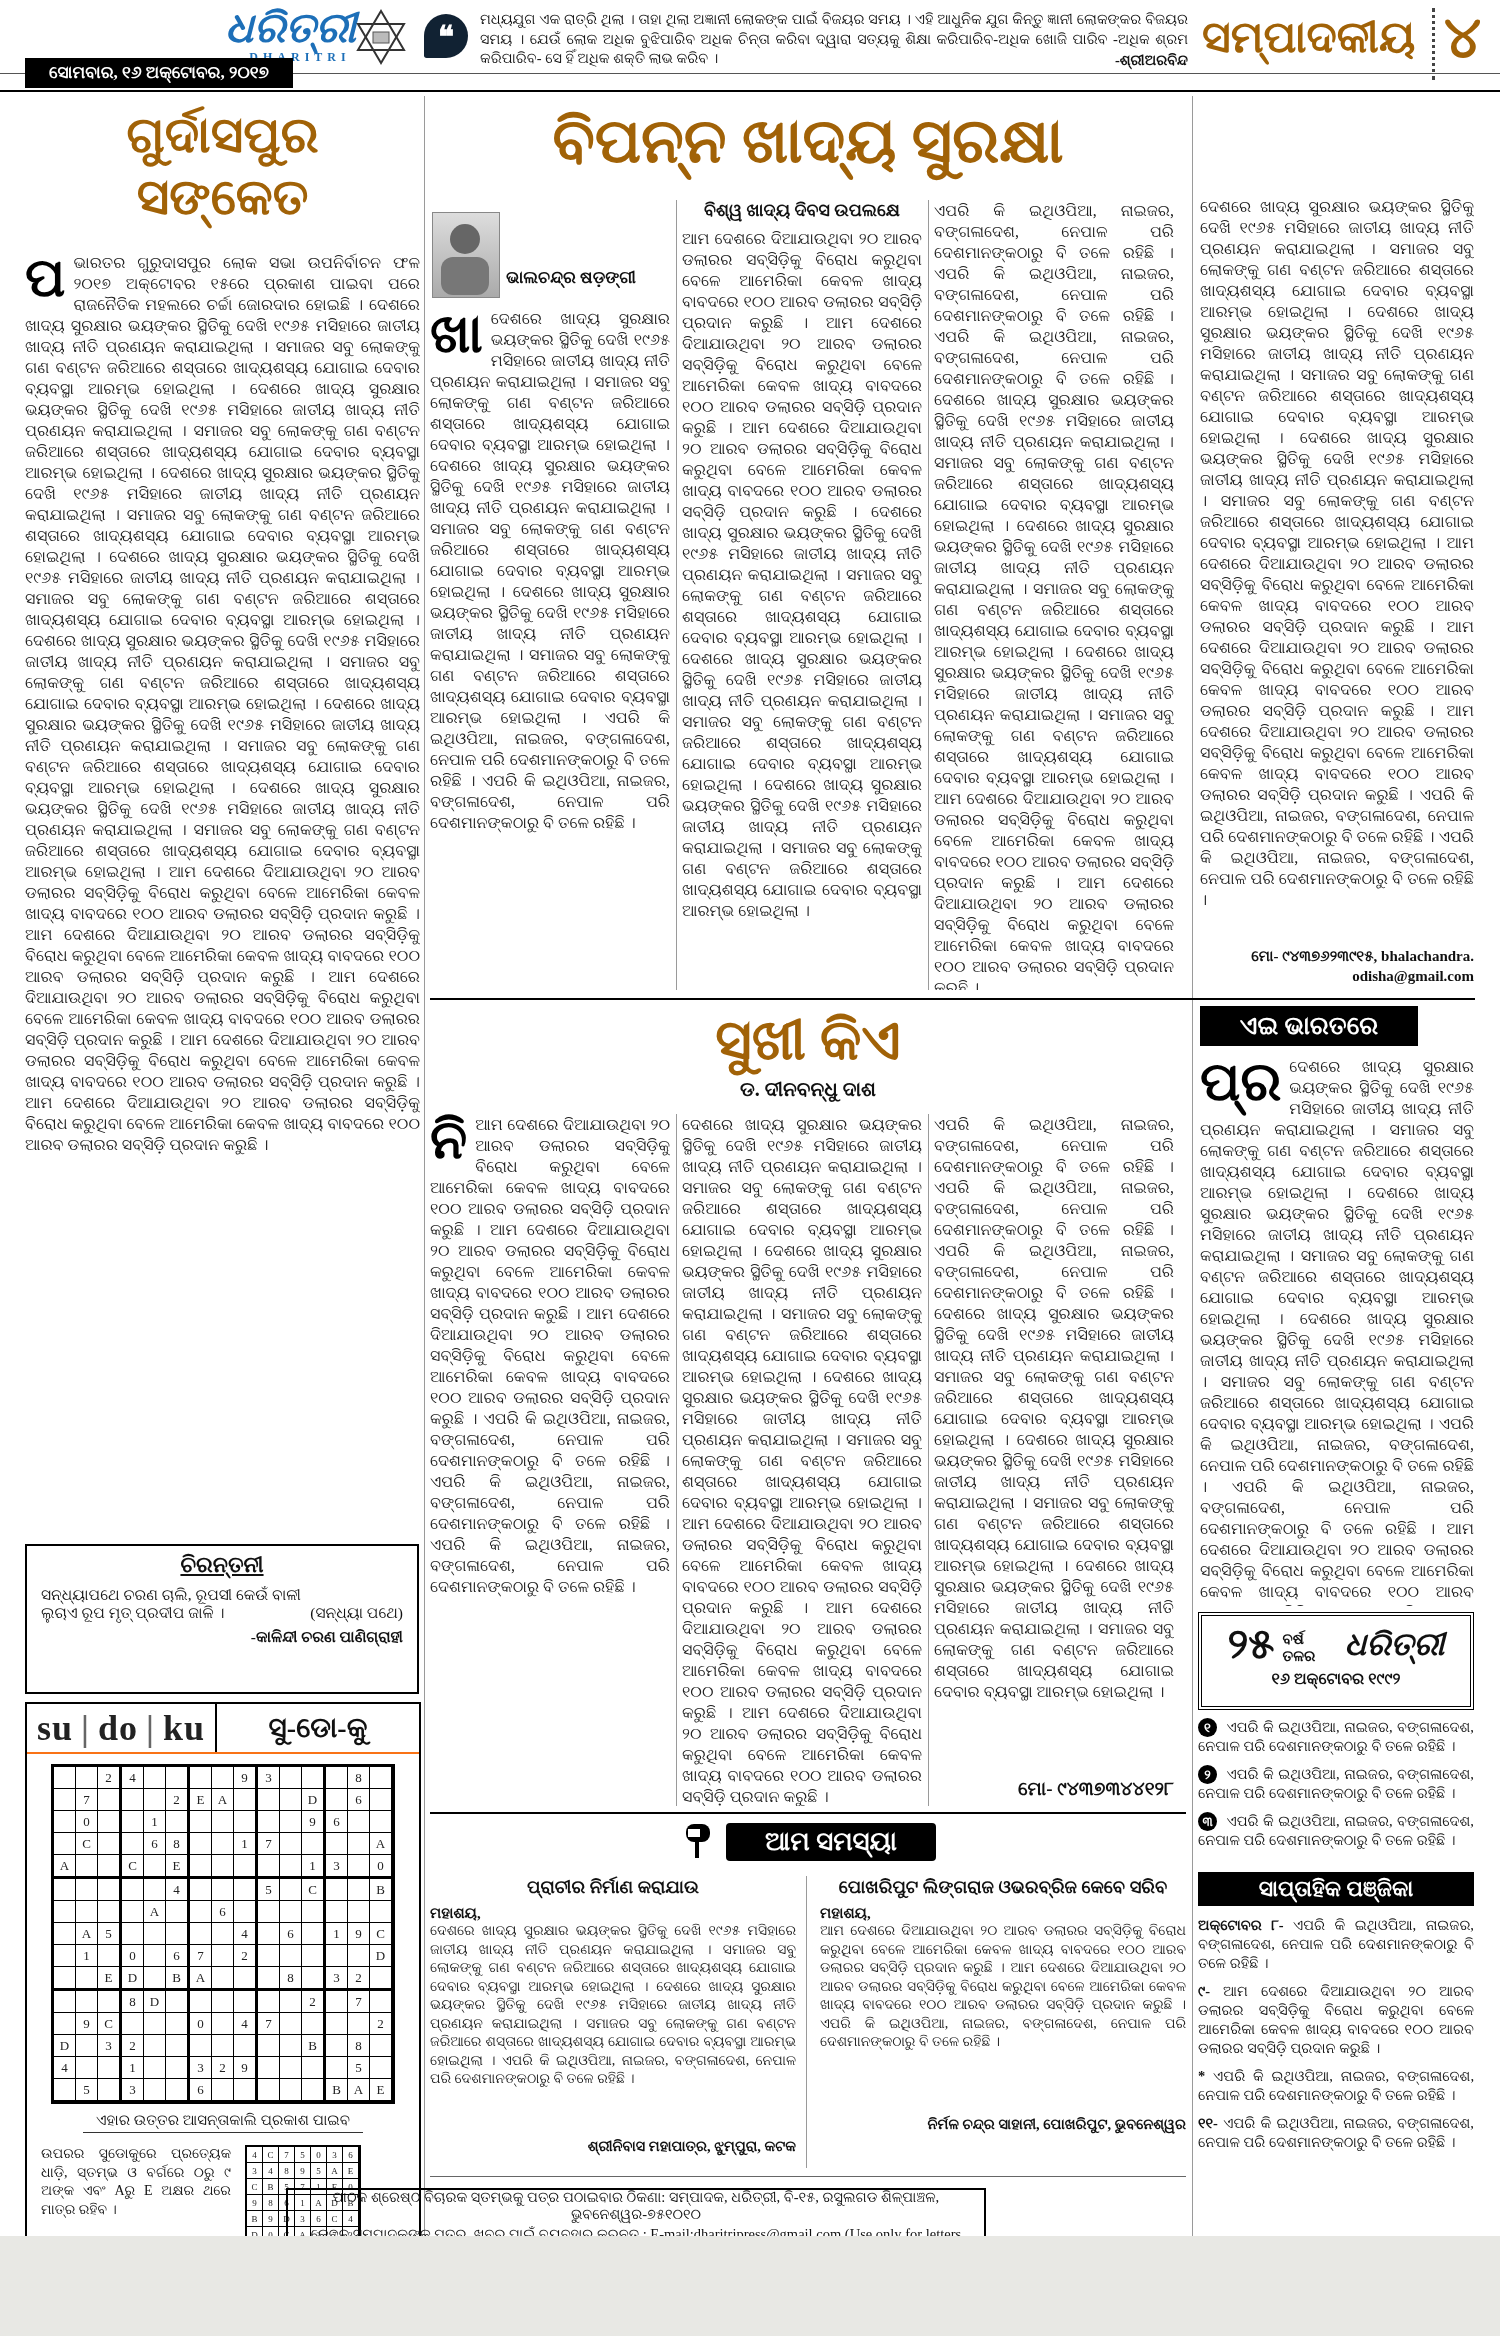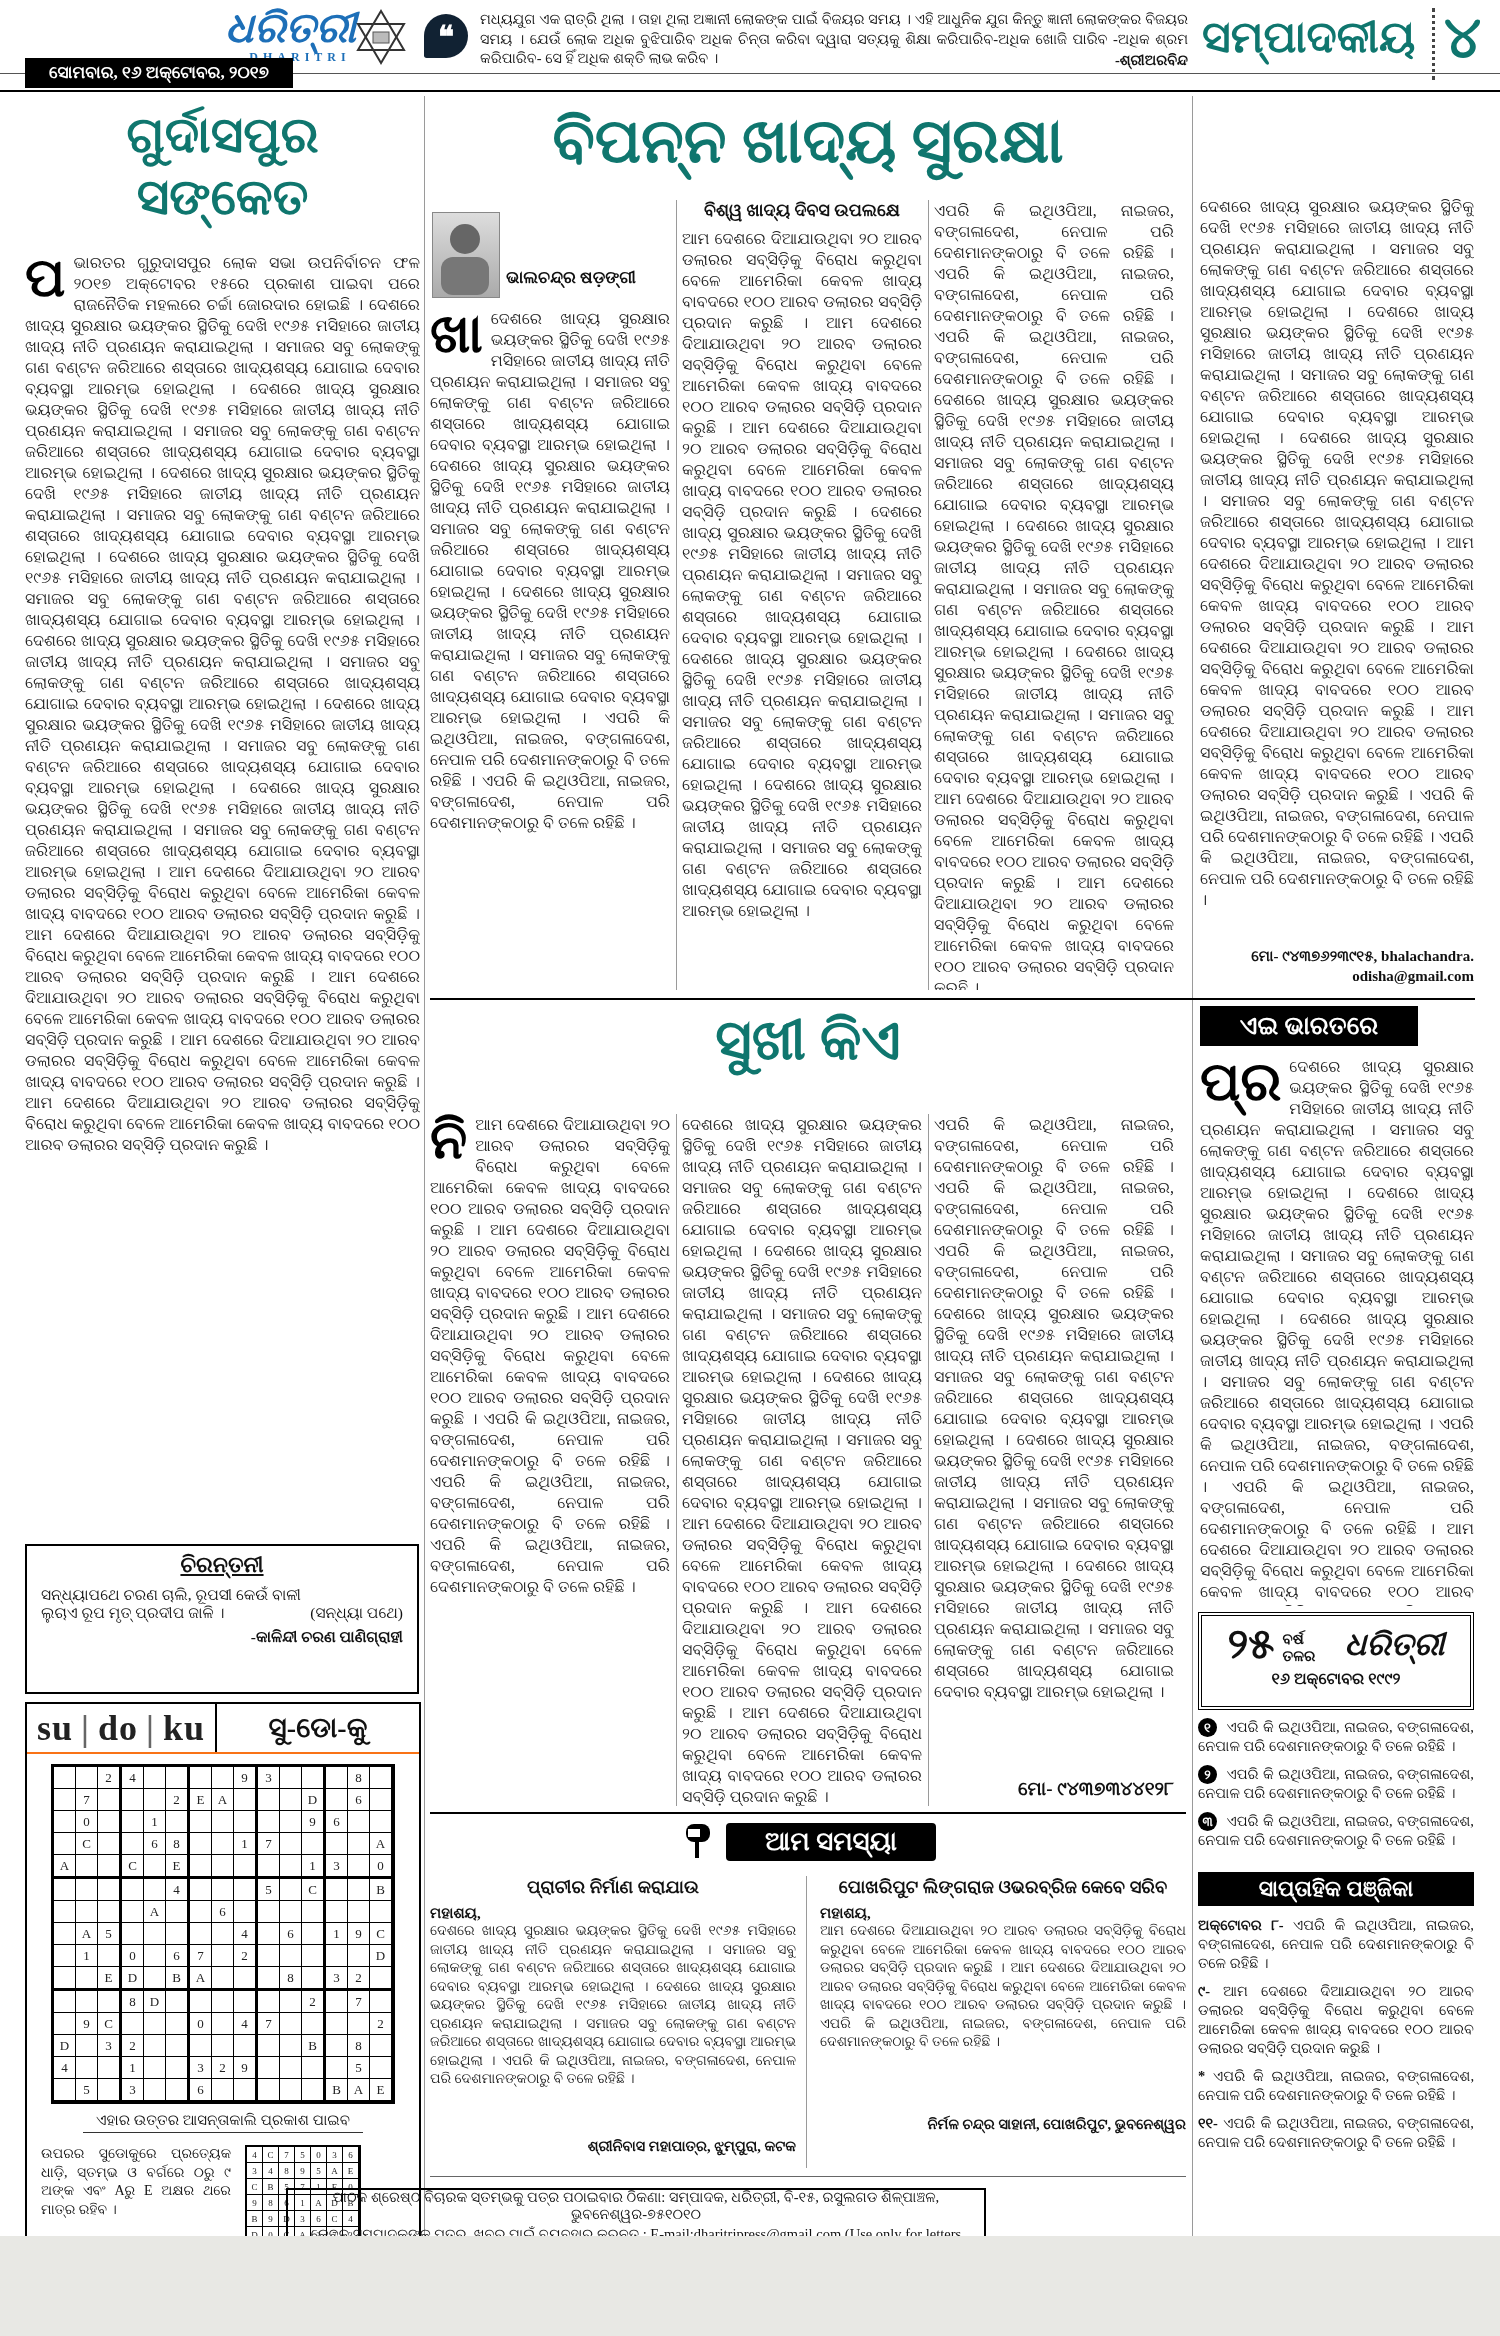--- a/index.html
+++ b/index.html
@@ -7,21 +7,21 @@
         font-family:Liberation Serif, serif;color:#111;overflow:hidden;}
   .abs{position:absolute;}
   .hrule{position:absolute;background:#000;}
   .vrule{position:absolute;background:#9a9a9a;width:1px;}
   .bt{font-size:16px;line-height:21px;text-align:justify;overflow:hidden;color:#1c1c1c;}
   .sm{font-size:14px;line-height:18.5px;}
   .dropcap{float:left;font-size:54px;line-height:48px;font-weight:bold;padding:2px 8px 0 0;color:#000;}
   .center{text-align:center;}
   .right{text-align:right;}
   .bold{font-weight:bold;}
-  .headline{font-weight:bold;color:#0f766e;letter-spacing:0;}
+  .headline{font-weight:bold;color:#a16207;letter-spacing:0;}
   .blackbar{background:#000;color:#fff;font-weight:bold;display:flex;align-items:center;justify-content:center;}
   
   .logo-odia{color:#1d6fb8;font-size:42px;font-weight:bold;font-style:italic;line-height:44px;}
   .logo-latin{color:#1d6fb8;font-size:12px;font-weight:bold;letter-spacing:5px;}
   .quote-circle{width:44px;height:44px;border-radius:50% 50% 50% 6%;background:#123;color:#fff;
     display:flex;align-items:center;justify-content:center;font-size:30px;font-weight:bold;}
   .dotted-div{border-left:3px dotted #444;}
   
   .sudoku-grid{display:grid;border:3px solid #000;}
   .sudoku-grid .cell{width:21px;height:21px;border-right:1px solid #000;border-bottom:1px solid #000;
@@ -429,20 +429,21 @@
   </div>
   <div class="abs bold right" style="left:1200px;top:946px;width:274px;font-size:15px;line-height:20px;">
     <div>ମୋ- ୯୪୩୭୬୨୩୯୧୫, bhalachandra.</div>
     <div>odisha@gmail.com</div>
   </div>
   <div class="vrule" style="left:676px;top:200px;height:790px;"></div>
   <div class="vrule" style="left:928px;top:200px;height:790px;"></div>
   <div class="hrule" style="left:430px;top:998px;width:1045px;height:2px;"></div>
 
   <div class="abs headline center" style="left:430px;top:1008px;width:756px;font-size:56px;">ସୁଖୀ କିଏ</div>
+  <div class="abs bold center" style="left:430px;top:1078px;width:756px;font-size:20px;">ଡ. ଦୀନବନ୍ଧୁ ଦାଶ</div>
 
   <div class="abs bt" style="left:430px;top:1114px;width:240px;height:692px;">
     <span class="dropcap">ନି</span>
     <span>ଆମ ଦେଶରେ ଦିଆଯାଉଥିବା ୨୦ ଆରବ ଡଲାରର ସବ୍‌ସିଡ଼ିକୁ ବିରୋଧ କରୁଥିବା ବେଳେ ଆମେରିକା କେବଳ ଖାଦ୍ୟ ବାବଦରେ ୧୦୦ ଆରବ ଡଲାରର ସବ୍‌ସିଡ଼ି ପ୍ରଦାନ କରୁଛି । ଆମ ଦେଶରେ ଦିଆଯାଉଥିବା ୨୦ ଆରବ ଡଲାରର ସବ୍‌ସିଡ଼ିକୁ ବିରୋଧ କରୁଥିବା ବେଳେ ଆମେରିକା କେବଳ ଖାଦ୍ୟ ବାବଦରେ ୧୦୦ ଆରବ ଡଲାରର ସବ୍‌ସିଡ଼ି ପ୍ରଦାନ କରୁଛି । ଆମ ଦେଶରେ ଦିଆଯାଉଥିବା ୨୦ ଆରବ ଡଲାରର ସବ୍‌ସିଡ଼ିକୁ ବିରୋଧ କରୁଥିବା ବେଳେ ଆମେରିକା କେବଳ ଖାଦ୍ୟ ବାବଦରେ ୧୦୦ ଆରବ ଡଲାରର ସବ୍‌ସିଡ଼ି ପ୍ରଦାନ କରୁଛି । </span>
     <span>ଏପରି କି ଇଥିଓପିଆ, ନାଇଜର, ବଙ୍ଗଳାଦେଶ, ନେପାଳ ପରି ଦେଶମାନଙ୍କଠାରୁ ବି ତଳେ ରହିଛି । ଏପରି କି ଇଥିଓପିଆ, ନାଇଜର, ବଙ୍ଗଳାଦେଶ, ନେପାଳ ପରି ଦେଶମାନଙ୍କଠାରୁ ବି ତଳେ ରହିଛି । ଏପରି କି ଇଥିଓପିଆ, ନାଇଜର, ବଙ୍ଗଳାଦେଶ, ନେପାଳ ପରି ଦେଶମାନଙ୍କଠାରୁ ବି ତଳେ ରହିଛି । </span>
   </div>
   <div class="abs bt" style="left:682px;top:1114px;width:240px;height:692px;">
     <span>ଦେଶରେ ଖାଦ୍ୟ ସୁରକ୍ଷାର ଭୟଙ୍କର ସ୍ଥିତିକୁ ଦେଖି ୧୯୬୫ ମସିହାରେ ଜାତୀୟ ଖାଦ୍ୟ ନୀତି ପ୍ରଣୟନ କରାଯାଇଥିଲା । ସମାଜର ସବୁ ଲୋକଙ୍କୁ ଗଣ ବଣ୍ଟନ ଜରିଆରେ ଶସ୍ତାରେ ଖାଦ୍ୟଶସ୍ୟ ଯୋଗାଇ ଦେବାର ବ୍ୟବସ୍ଥା ଆରମ୍ଭ ହୋଇଥିଲା । ଦେଶରେ ଖାଦ୍ୟ ସୁରକ୍ଷାର ଭୟଙ୍କର ସ୍ଥିତିକୁ ଦେଖି ୧୯୬୫ ମସିହାରେ ଜାତୀୟ ଖାଦ୍ୟ ନୀତି ପ୍ରଣୟନ କରାଯାଇଥିଲା । ସମାଜର ସବୁ ଲୋକଙ୍କୁ ଗଣ ବଣ୍ଟନ ଜରିଆରେ ଶସ୍ତାରେ ଖାଦ୍ୟଶସ୍ୟ ଯୋଗାଇ ଦେବାର ବ୍ୟବସ୍ଥା ଆରମ୍ଭ ହୋଇଥିଲା । ଦେଶରେ ଖାଦ୍ୟ ସୁରକ୍ଷାର ଭୟଙ୍କର ସ୍ଥିତିକୁ ଦେଖି ୧୯୬୫ ମସିହାରେ ଜାତୀୟ ଖାଦ୍ୟ ନୀତି ପ୍ରଣୟନ କରାଯାଇଥିଲା । ସମାଜର ସବୁ ଲୋକଙ୍କୁ ଗଣ ବଣ୍ଟନ ଜରିଆରେ ଶସ୍ତାରେ ଖାଦ୍ୟଶସ୍ୟ ଯୋଗାଇ ଦେବାର ବ୍ୟବସ୍ଥା ଆରମ୍ଭ ହୋଇଥିଲା । </span>
     <span>ଆମ ଦେଶରେ ଦିଆଯାଉଥିବା ୨୦ ଆରବ ଡଲାରର ସବ୍‌ସିଡ଼ିକୁ ବିରୋଧ କରୁଥିବା ବେଳେ ଆମେରିକା କେବଳ ଖାଦ୍ୟ ବାବଦରେ ୧୦୦ ଆରବ ଡଲାରର ସବ୍‌ସିଡ଼ି ପ୍ରଦାନ କରୁଛି । ଆମ ଦେଶରେ ଦିଆଯାଉଥିବା ୨୦ ଆରବ ଡଲାରର ସବ୍‌ସିଡ଼ିକୁ ବିରୋଧ କରୁଥିବା ବେଳେ ଆମେରିକା କେବଳ ଖାଦ୍ୟ ବାବଦରେ ୧୦୦ ଆରବ ଡଲାରର ସବ୍‌ସିଡ଼ି ପ୍ରଦାନ କରୁଛି । ଆମ ଦେଶରେ ଦିଆଯାଉଥିବା ୨୦ ଆରବ ଡଲାରର ସବ୍‌ସିଡ଼ିକୁ ବିରୋଧ କରୁଥିବା ବେଳେ ଆମେରିକା କେବଳ ଖାଦ୍ୟ ବାବଦରେ ୧୦୦ ଆରବ ଡଲାରର ସବ୍‌ସିଡ଼ି ପ୍ରଦାନ କରୁଛି । </span>
   </div>

